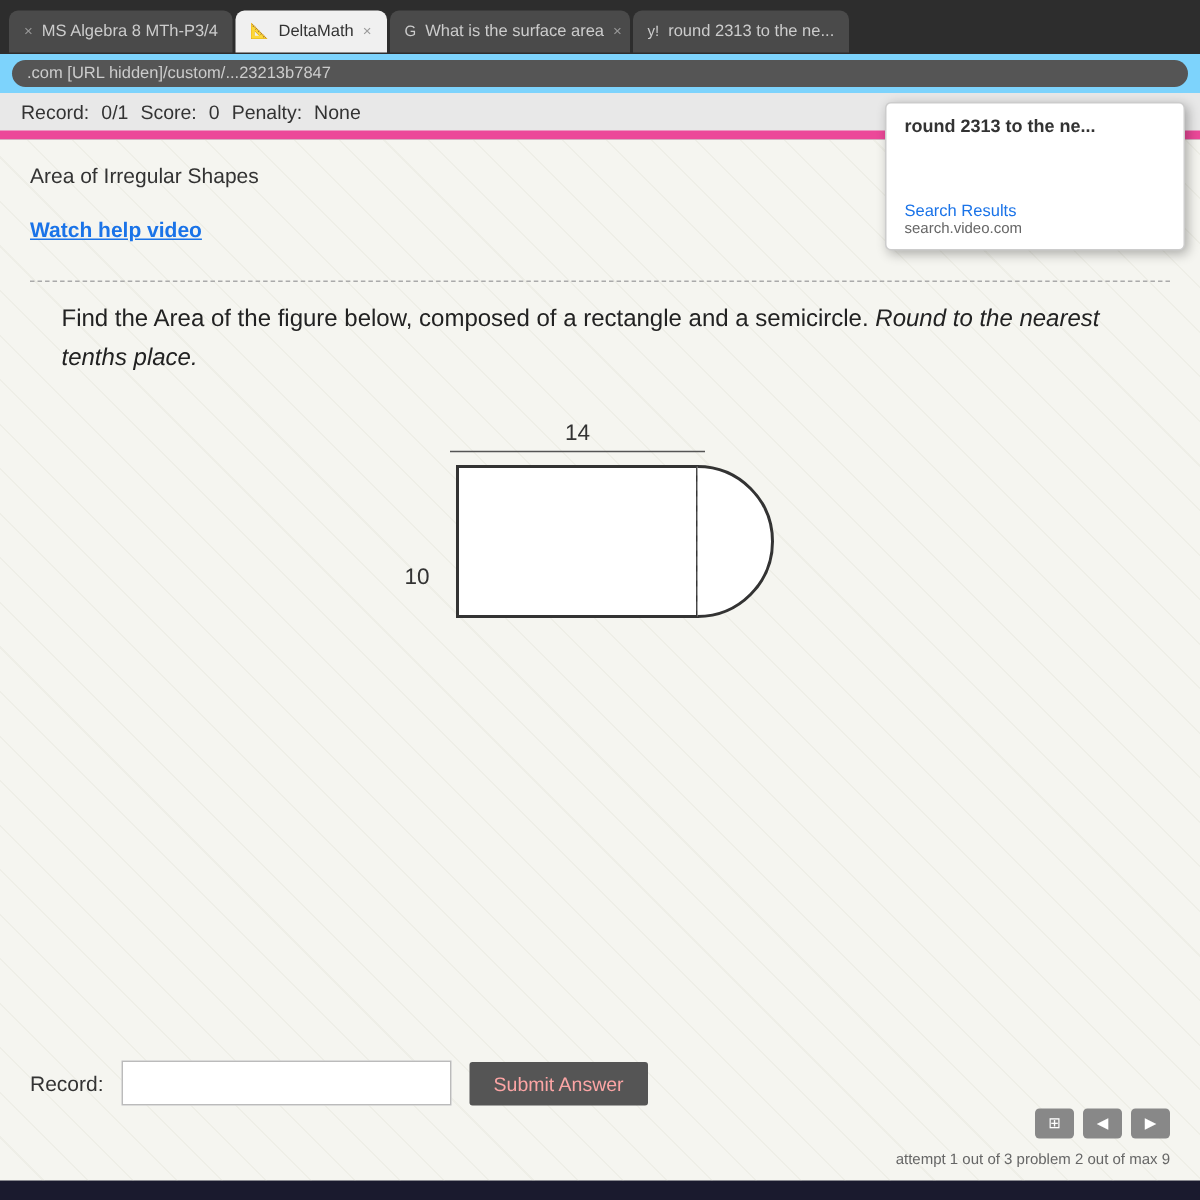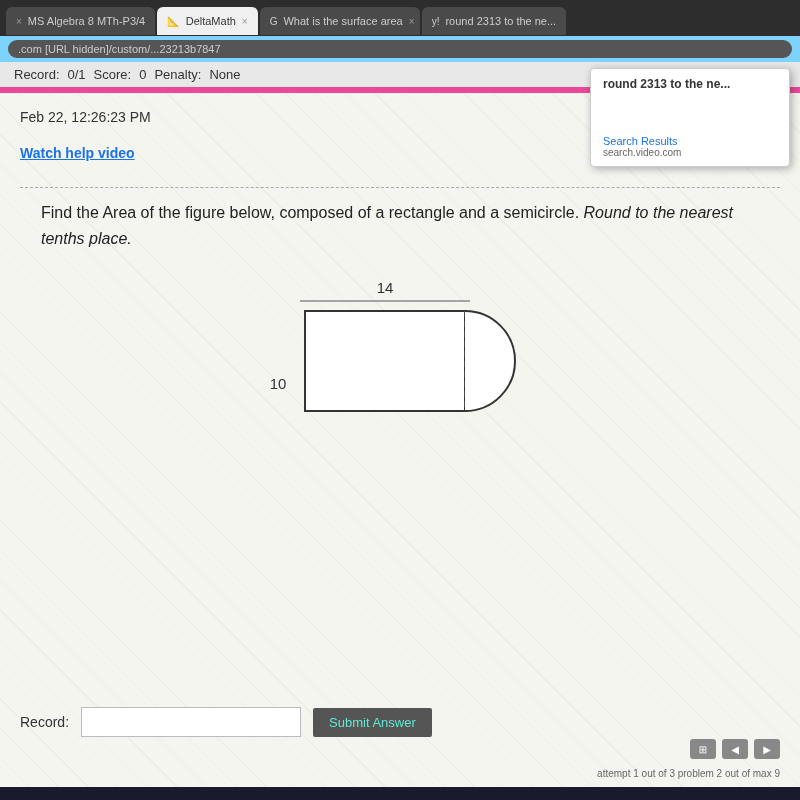--- a/index.html
+++ b/index.html
@@ -227,21 +227,21 @@
       border: 1px solid #bbb;
       background: white;
       padding: 6px 8px;
       font-size: 14px;
       width: 220px;
       outline: none;
     }
 
     .submit-btn {
       background: #555;
-      color: #5eead4;
+      color: #fca5a5;
       border: none;
       padding: 7px 16px;
       font-size: 13px;
       cursor: pointer;
       border-radius: 2px;
     }
 
     
     .bottom-toolbar {
       position: absolute;
@@ -315,21 +315,21 @@
   <span>None</span>
 </div>
 
 <div class="main-content">
 
   
   <div class="question-help">?</div>
 
   
   <div class="user-info">
-    <div class="date-time">Feb 22, 12:26:23 PM</div>
+    <div class="subject-name">Area of Irregular Shapes</div>
   </div>
 
   
   <a class="help-video-link">Watch help video</a>
 
   <hr class="divider">
 
   
   <p class="problem-text">
     <span>Find the Area of the figure below, composed of a rectangle and a semicircle.</span>

